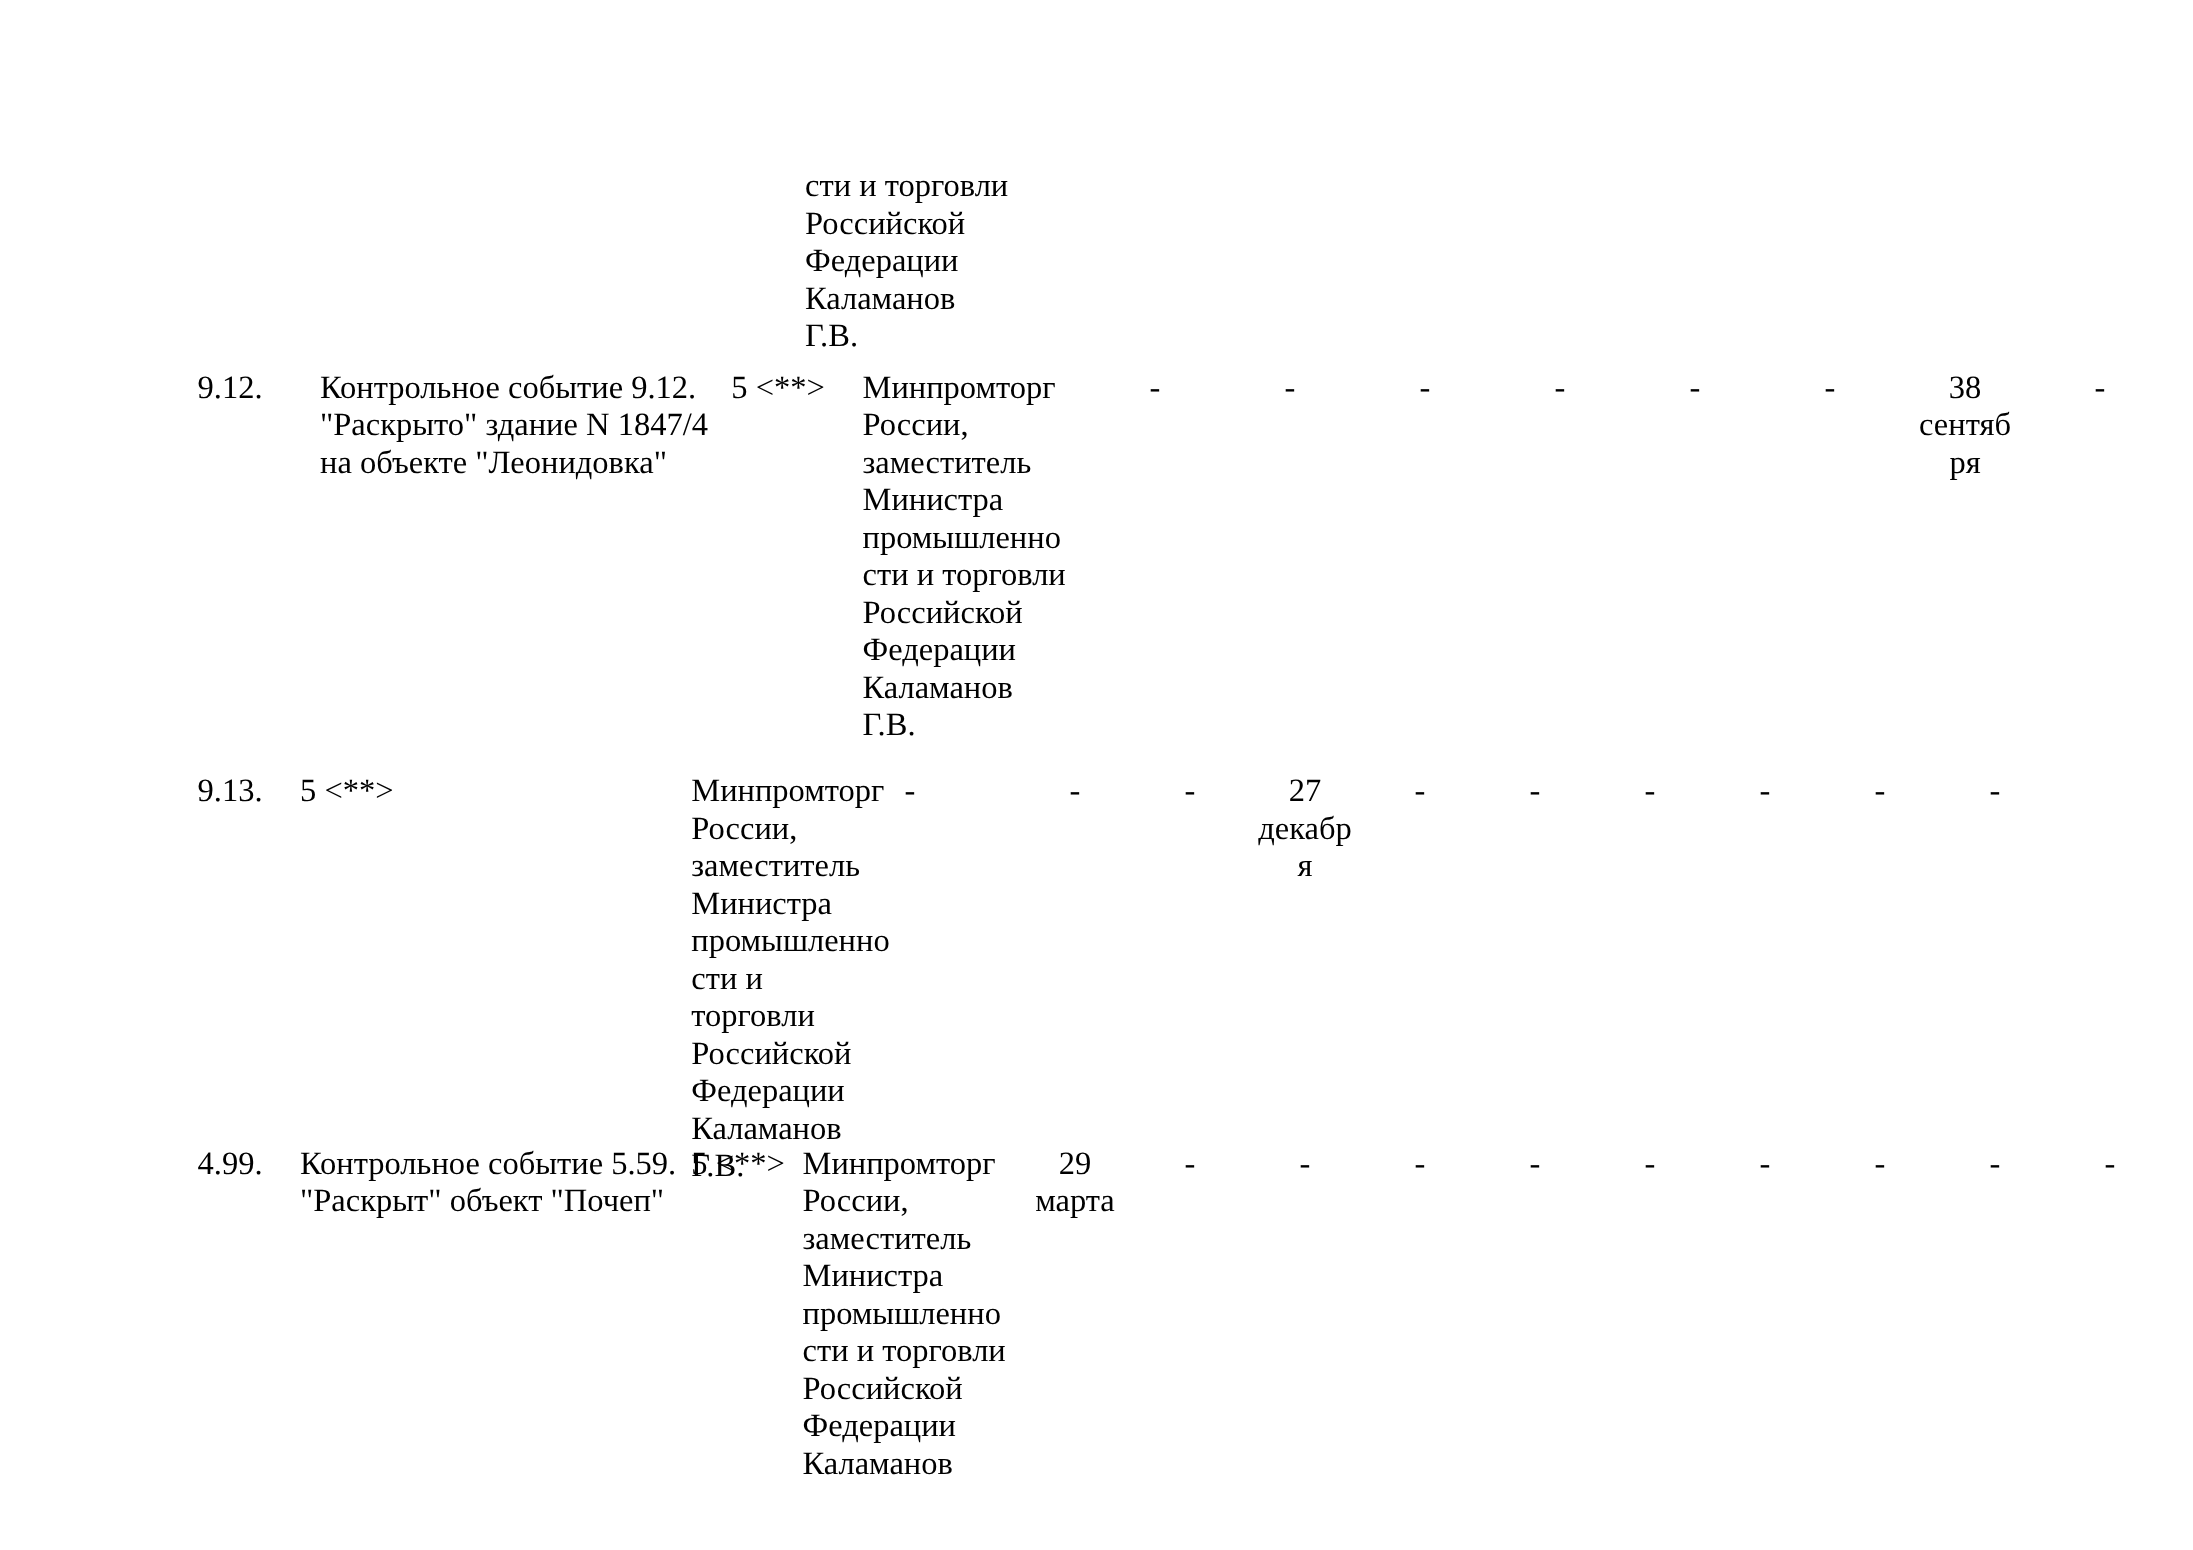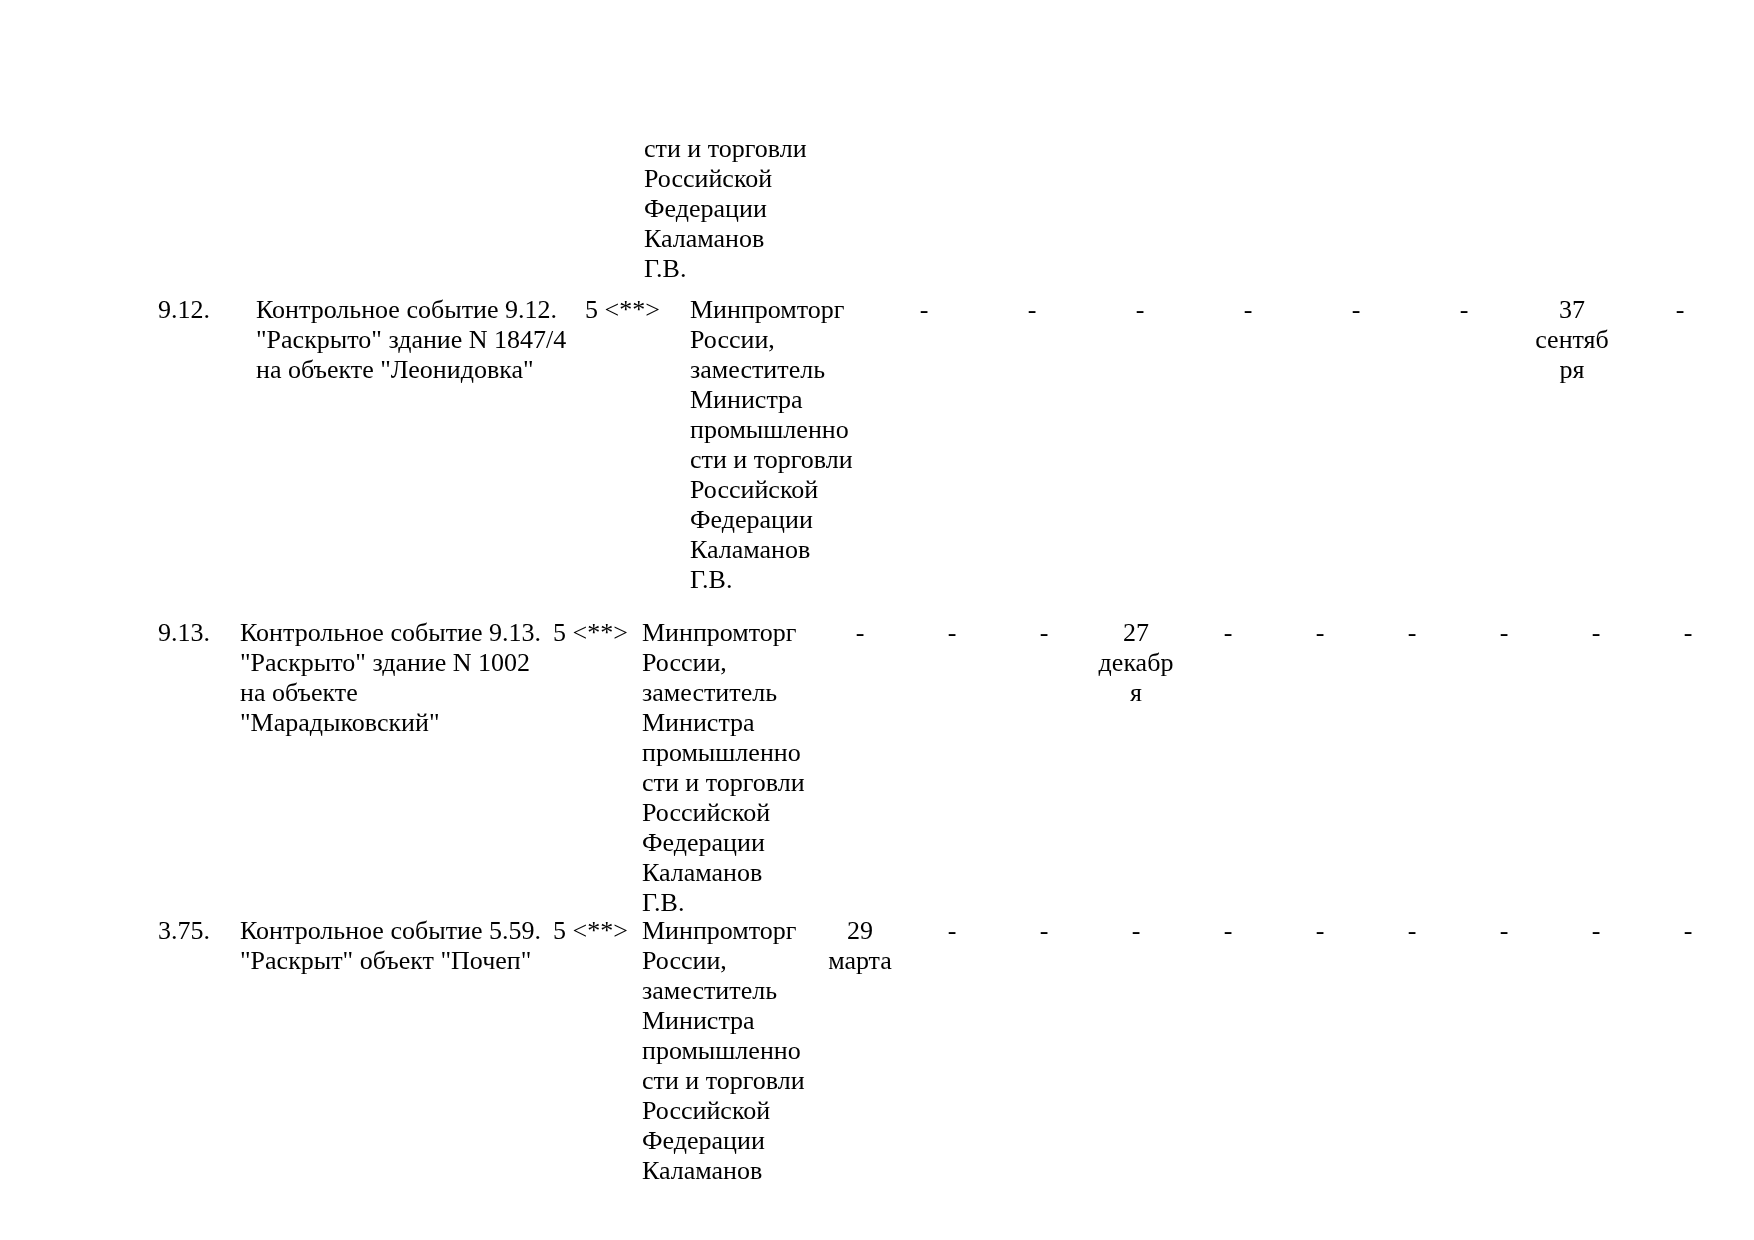--- a/index.html
+++ b/index.html
@@ -63,34 +63,30 @@
 Российской
 Федерации
 Каламанов
 Г.В.</div>
     <div class="cell c-date">-</div>
     <div class="cell c-date">-</div>
     <div class="cell c-date">-</div>
     <div class="cell c-date">-</div>
     <div class="cell c-date">-</div>
     <div class="cell c-date">-</div>
-    <div class="cell c-date">37
+    <div class="cell c-date">38
 сентяб
 ря</div>
     <div class="cell c-date">-</div>
     <div class="cell c-date">-</div>
     <div class="cell c-date">-</div>
   </div>
 
   <div class="row r13">
     <div class="cell">9.13.</div>
-    <div class="cell">Контрольное событие 9.13.
-"Раскрыто" здание N 1002
-на объекте
-"Марадыковский"</div>
     <div class="cell">5 &lt;**&gt;</div>
     <div class="cell">Минпромторг
 России,
 заместитель
 Министра
 промышленно
 сти и торговли
 Российской
 Федерации
 Каламанов
@@ -103,21 +99,21 @@
 я</div>
     <div class="cell c-date">-</div>
     <div class="cell c-date">-</div>
     <div class="cell c-date">-</div>
     <div class="cell c-date">-</div>
     <div class="cell c-date">-</div>
     <div class="cell c-date">-</div>
   </div>
 
   <div class="row r14">
-    <div class="cell">3.75.</div>
+    <div class="cell">4.99.</div>
     <div class="cell">Контрольное событие 5.59.
 "Раскрыт" объект "Почеп"</div>
     <div class="cell">5 &lt;**&gt;</div>
     <div class="cell">Минпромторг
 России,
 заместитель
 Министра
 промышленно
 сти и торговли
 Российской

